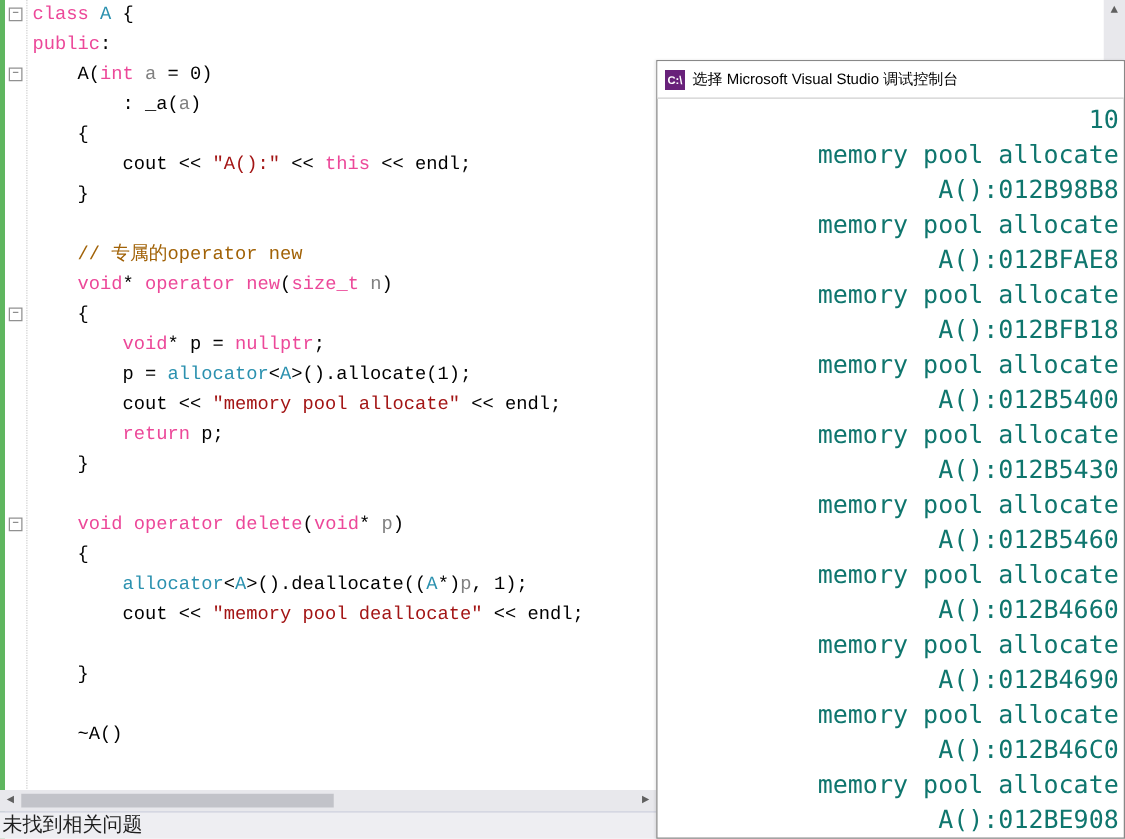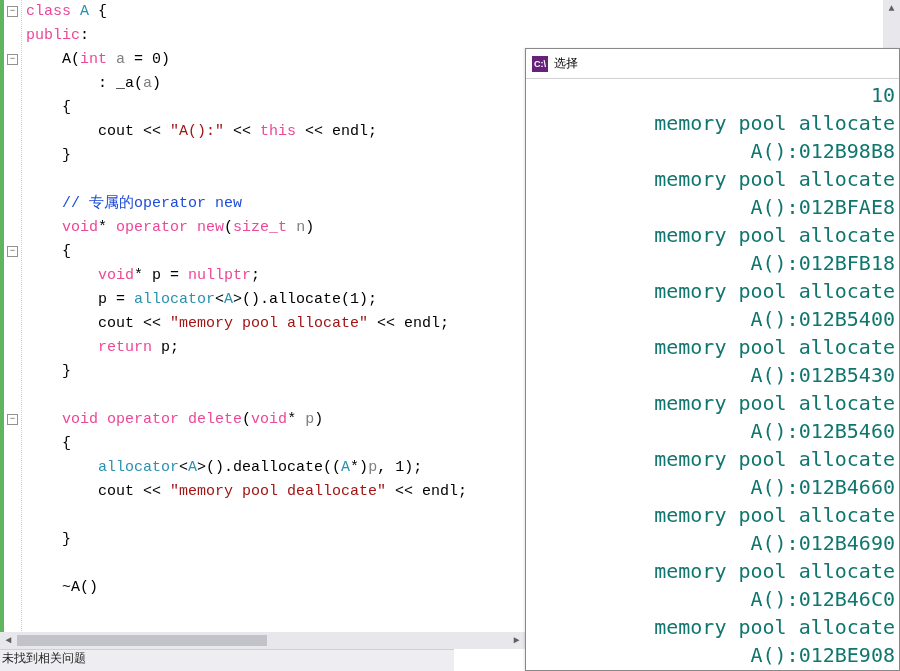--- a/index.html
+++ b/index.html
@@ -53,36 +53,36 @@
       white-space: pre;
       position: relative;
     }
     .code-line {
       height: 24px;
       position: relative;
     }
     .kw { color: #ec4899; }
     .type { color: #2b91af; }
     .str { color: #a31515; }
-    .comment { color: #1d4ed8; }
+    .comment { color: #a16207; }
     .ident { color: #000000; }
     .gray { color: #808080; }
     .status-bar {
       position: absolute;
       bottom: 0;
       left: 0;
-      width: 454px;
+      width: 525px;
       height: 22px;
       background: #eeeef2;
       border-top: 1px solid #cccedb;
       font-family: 'Microsoft YaHei', sans-serif;
-      font-size: 12px;
+      font-size: 16px;
       color: #1e1e1e;
       display: flex;
-      align-items: flex-start;
+      align-items: flex-end;
       padding-left: 2px;
     }
     .scrollbar-h {
       position: absolute;
       bottom: 22px;
       left: 0;
       width: 525px;
       height: 17px;
       background: #e8e8ec;
       display: flex;
@@ -198,20 +198,21 @@
 
 <div class="status-bar">
   <span>未找到相关问题</span>
 </div>
 
 <div class="console-window">
   <div class="console-title">
     <span class="console-icon">C:\</span>
     <span>选择</span>
     <span>&nbsp;</span>
+    <span>Microsoft Visual Studio 调试控制台</span>
   </div>
   <div class="console-body" id="console-body">10
 memory pool allocate
 A():012B98B8
 memory pool allocate
 A():012BFAE8
 memory pool allocate
 A():012BFB18
 memory pool allocate
 A():012B5400

